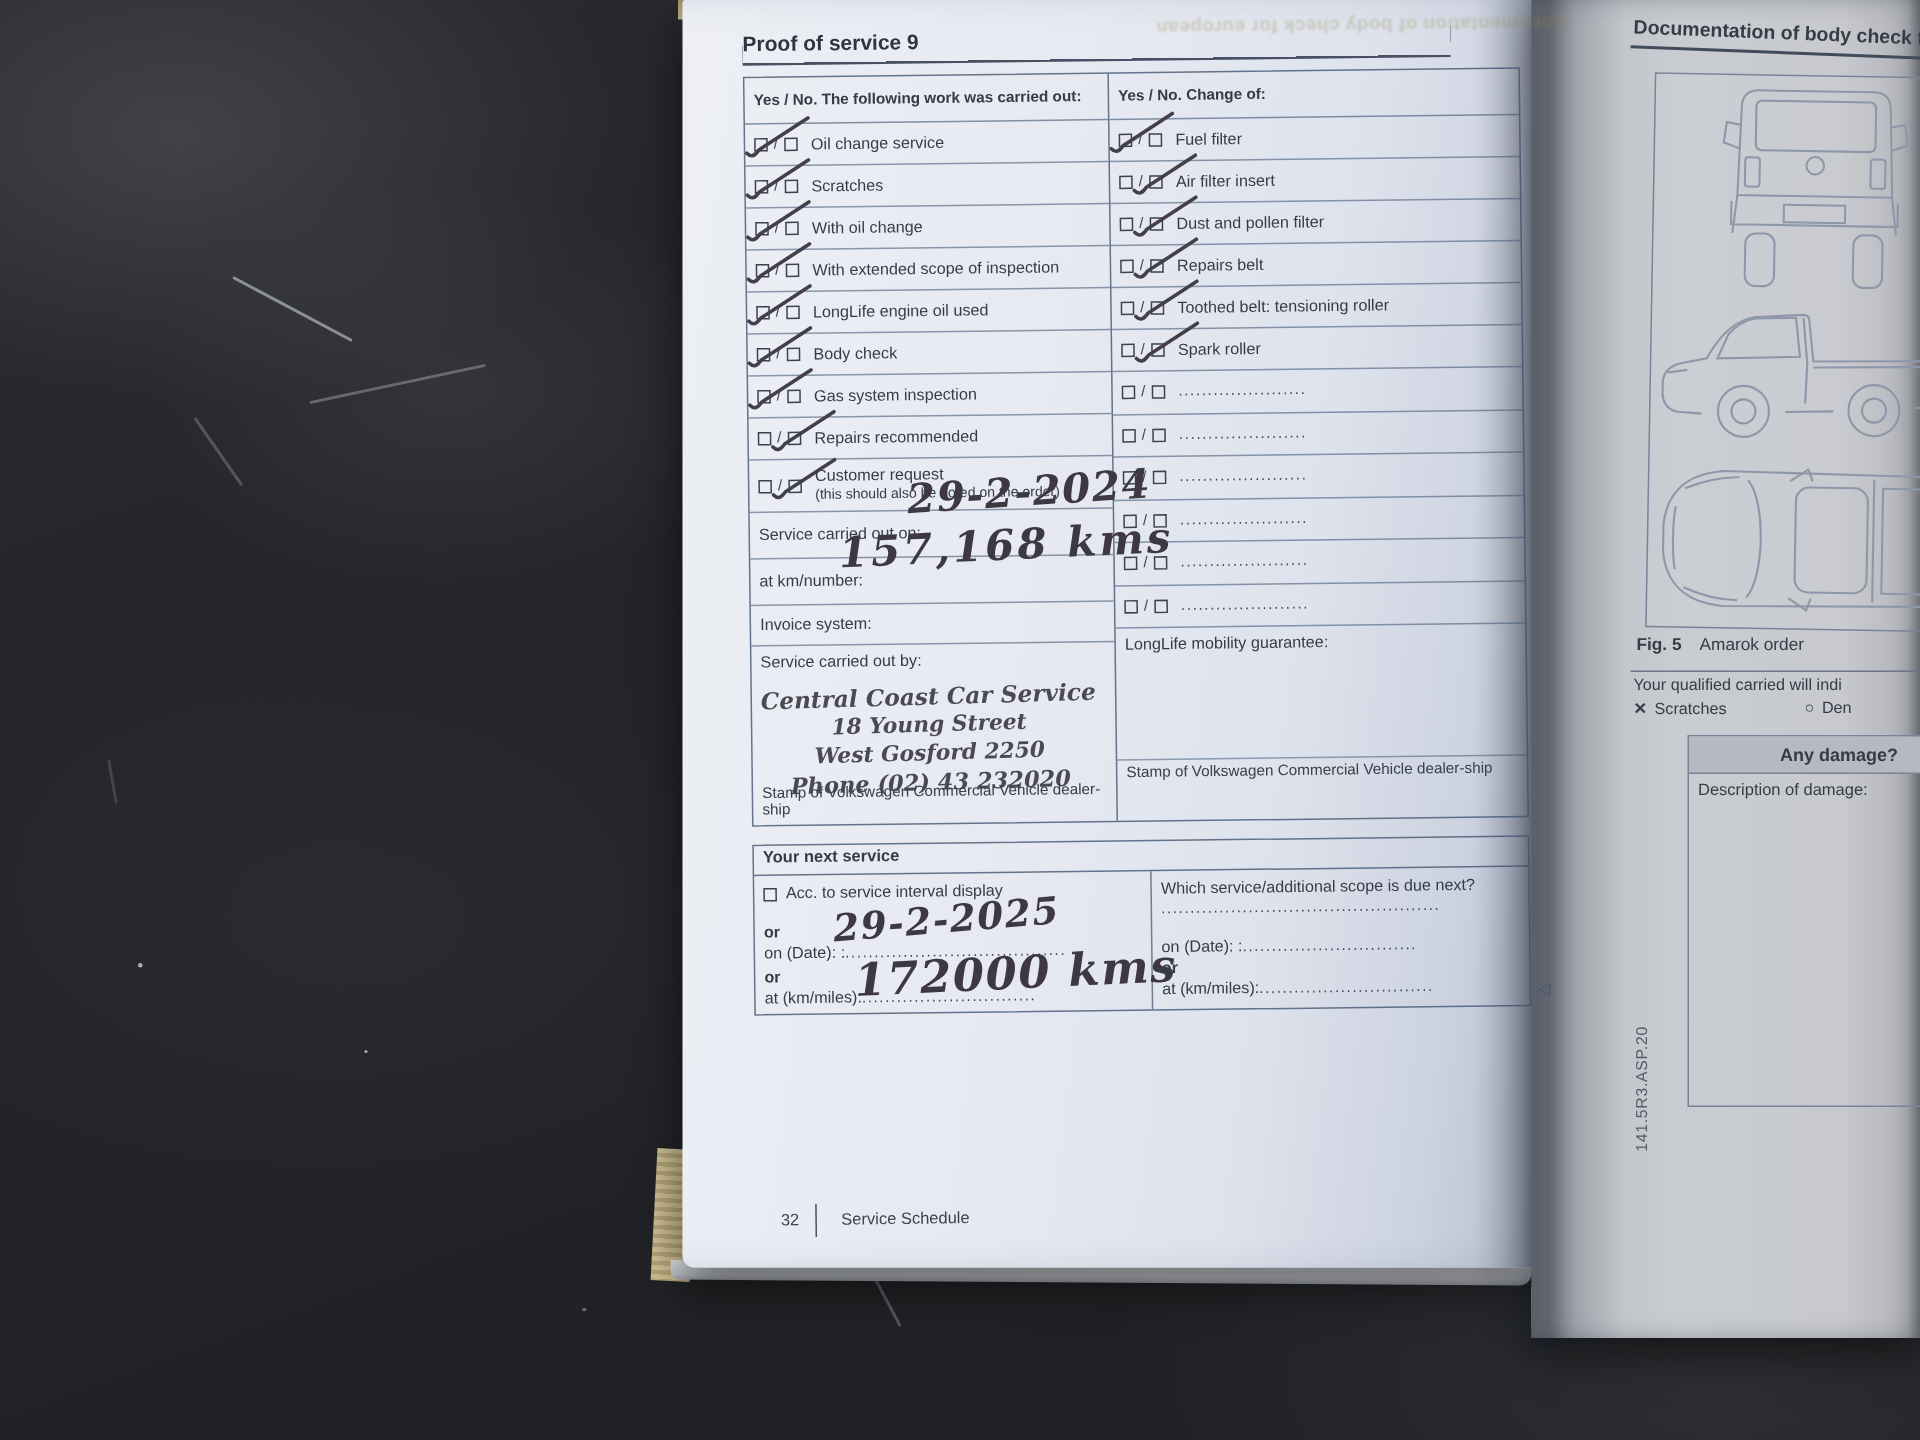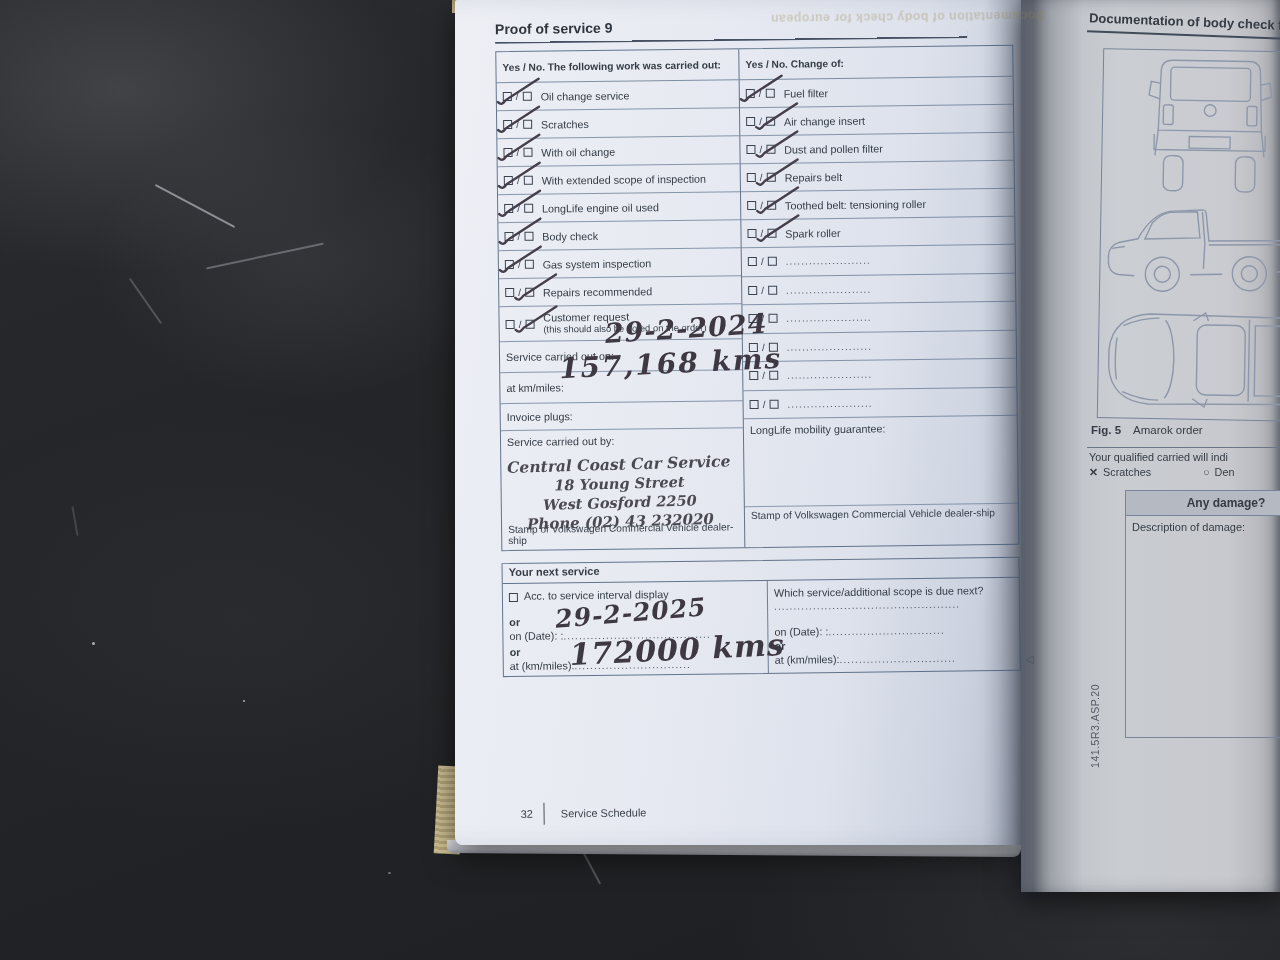--- a/index.html
+++ b/index.html
@@ -334,24 +334,24 @@
               <path d="M2 25 C5 28 7 27 10 23 L43 2"></path>
             </svg>
           </span>
         <span class="two-line"><span>Customer request</span><span class="sub">(this should also be noted on the order)</span></span>
       </div>
 
       <div class="frow h30">
           <span>Service carried out on:</span>
         </div>
       <div class="frow h30">
-          <span>at km/miles:</span>
+          <span>at km/number:</span>
         </div>
       <div class="frow h26">
-          <span>Invoice plugs:</span>
+          <span>Invoice system:</span>
         </div>
 
       <div class="stamp-box">
         <span>Service carried out by:</span>
         <div class="stamp">
           <div class="s-l1">Central Coast Car Service</div>
           <div class="s-l2">18 Young Street</div>
           <div class="s-l3">West Gosford 2250</div>
           <div class="s-l4">Phone (02) 43 232020</div>
         </div>
@@ -375,21 +375,21 @@
       </div>
       <div class="trow check-no">
         <span class="boxes">
             <span class="cb"></span>
             <span class="sl">/</span>
             <span class="cb"></span>
             <svg class="tick" viewBox="0 0 46 31">
               <path d="M2 25 C5 28 7 27 10 23 L43 2"></path>
             </svg>
           </span>
-        <span class="lbl">Air change insert</span>
+        <span class="lbl">Air filter insert</span>
       </div>
       <div class="trow check-no">
         <span class="boxes">
             <span class="cb"></span>
             <span class="sl">/</span>
             <span class="cb"></span>
             <svg class="tick" viewBox="0 0 46 31">
               <path d="M2 25 C5 28 7 27 10 23 L43 2"></path>
             </svg>
           </span>

